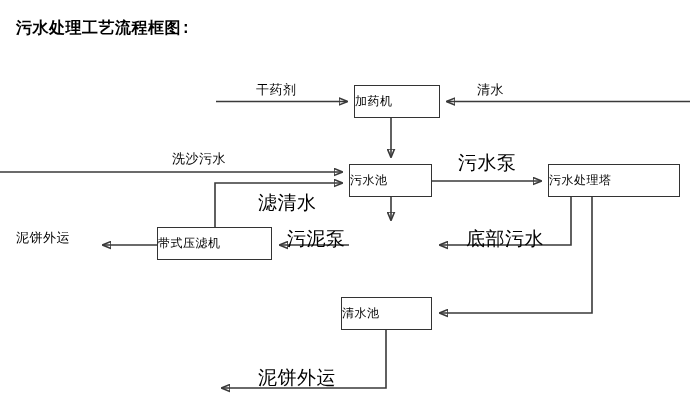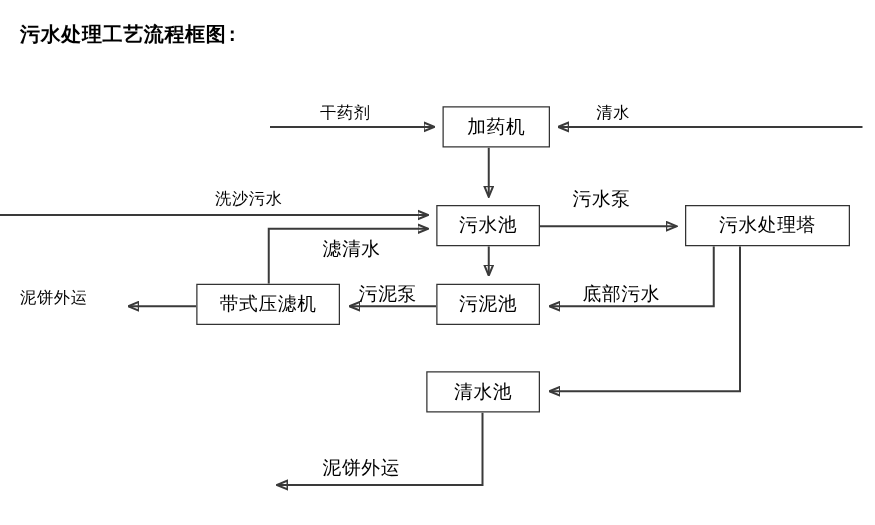--- a/index.html
+++ b/index.html
@@ -28,29 +28,28 @@
     letter-spacing: 0.5px;
     white-space: nowrap;
   }
   .node {
     position: absolute;
     box-sizing: border-box;
     border: 1.5px solid #333333;
     background: #ffffff;
     display: flex;
     align-items: center;
-    justify-content: center;
-    font-size: 15px;
+    font-size: 12px;
     color: #000000;
     white-space: nowrap;
     letter-spacing: 0.5px;
   }
   .edge-label {
     position: absolute;
-    font-size: 15px;
+    font-size: 19px;
     color: #000000;
     white-space: nowrap;
     letter-spacing: 0.5px;
   }
   .terminal-label {
     position: absolute;
     font-size: 13px;
     color: #000000;
     white-space: nowrap;
     letter-spacing: 0.5px;
@@ -117,23 +116,20 @@
   </div>
 
   <div class="node" style="left:548px; top:164px; width:132px; height:33px;">
     <span>污水处理塔</span>
   </div>
 
   <div class="node" style="left:157px; top:227px; width:115px; height:33px;">
     <span>带式压滤机</span>
   </div>
 
-  <div class="node" style="left:349px; top:227px; width:83px; height:33px;">
-    <span>污泥池</span>
-  </div>
 
   <div class="node" style="left:341px; top:297px; width:91px; height:33px;">
     <span>清水池</span>
   </div>
 
   <div class="terminal-label" style="left:256px; top:81px;">干药剂</div>
 
   <div class="terminal-label" style="left:477px; top:81px;">清水</div>
 
   <div class="terminal-label" style="left:172px; top:150px;">洗沙污水</div>

